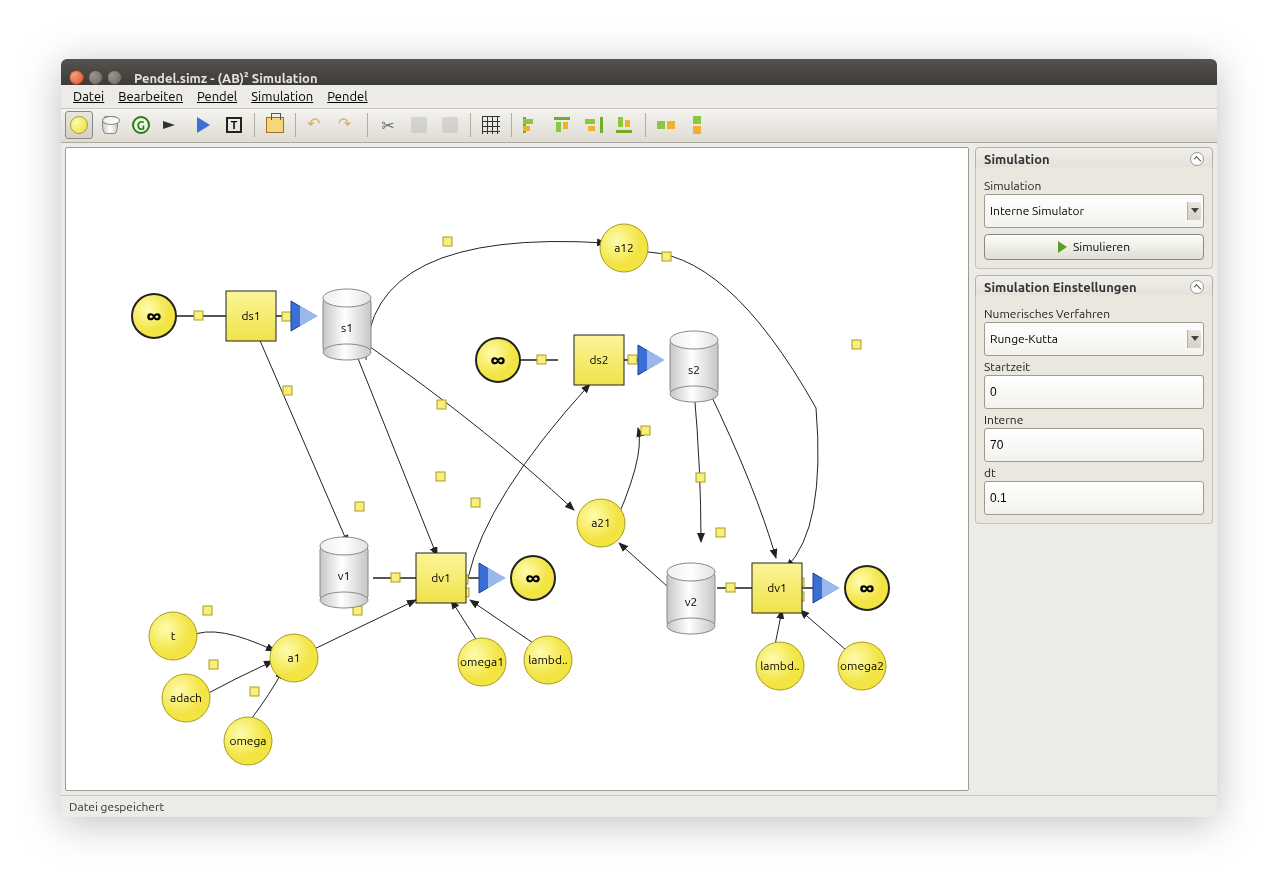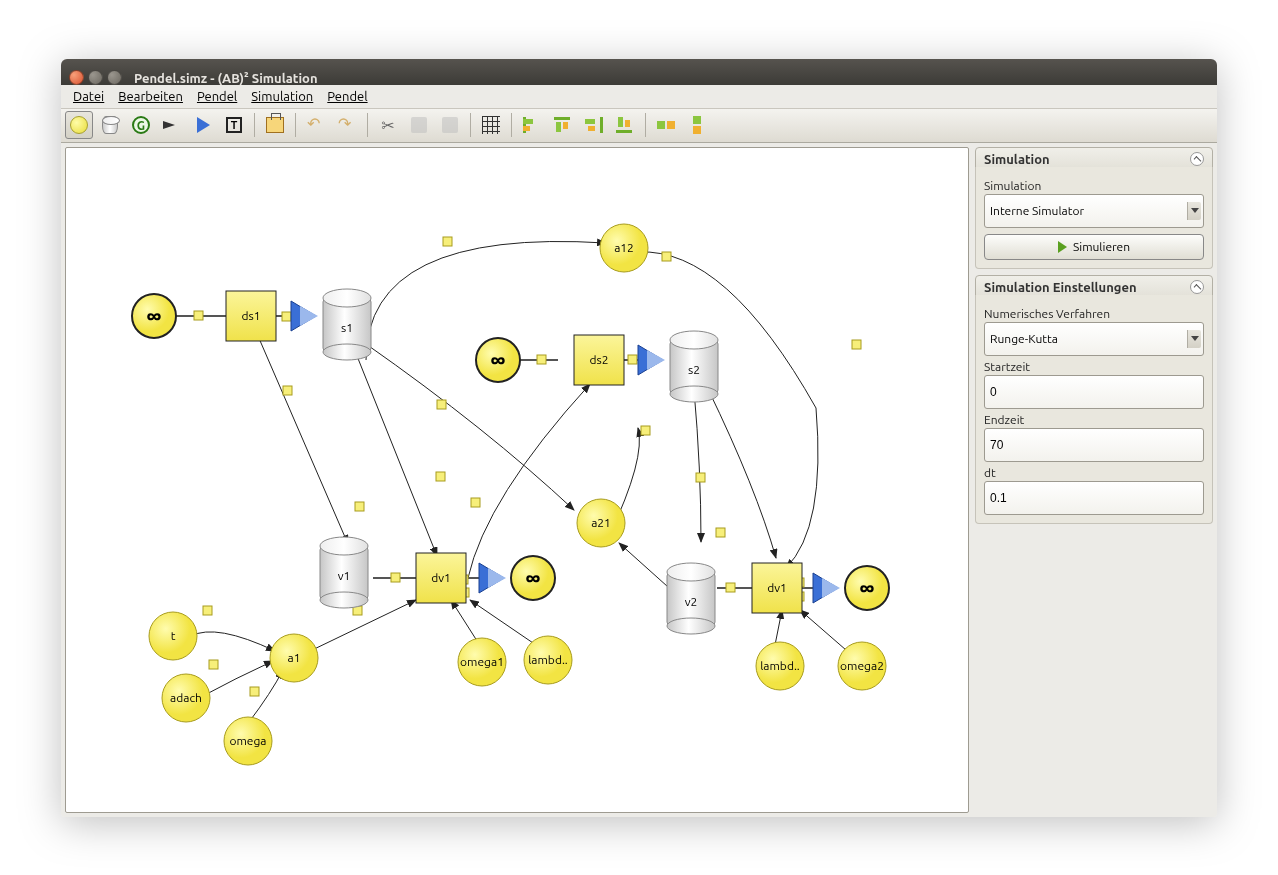--- a/index.html
+++ b/index.html
@@ -393,24 +393,27 @@
           <span class="chev"></span>
         </div>
         <div class="sect-body">
           <div class="form-label">Numerisches Verfahren</div>
           <div class="form-select">
             <span>Runge-Kutta</span>
                 <span class="sel-arrow"></span>
           </div>
           <div class="form-label">Startzeit</div>
           <input class="form-input" value="0" style="">
-          <div class="form-label">Endzeit</div>
+          <div class="form-label">Interne</div>
           <input class="form-input" value="70" style="">
           <div class="form-label">dt</div>
           <input class="form-input" value="0.1" style="">
         </div>
       </div>
     </div>
   </div>
 
+  <div class="statusbar">
+    <span>Datei gespeichert</span>
+  </div>
 
 </div>
 </div>
 
 </body></html>

